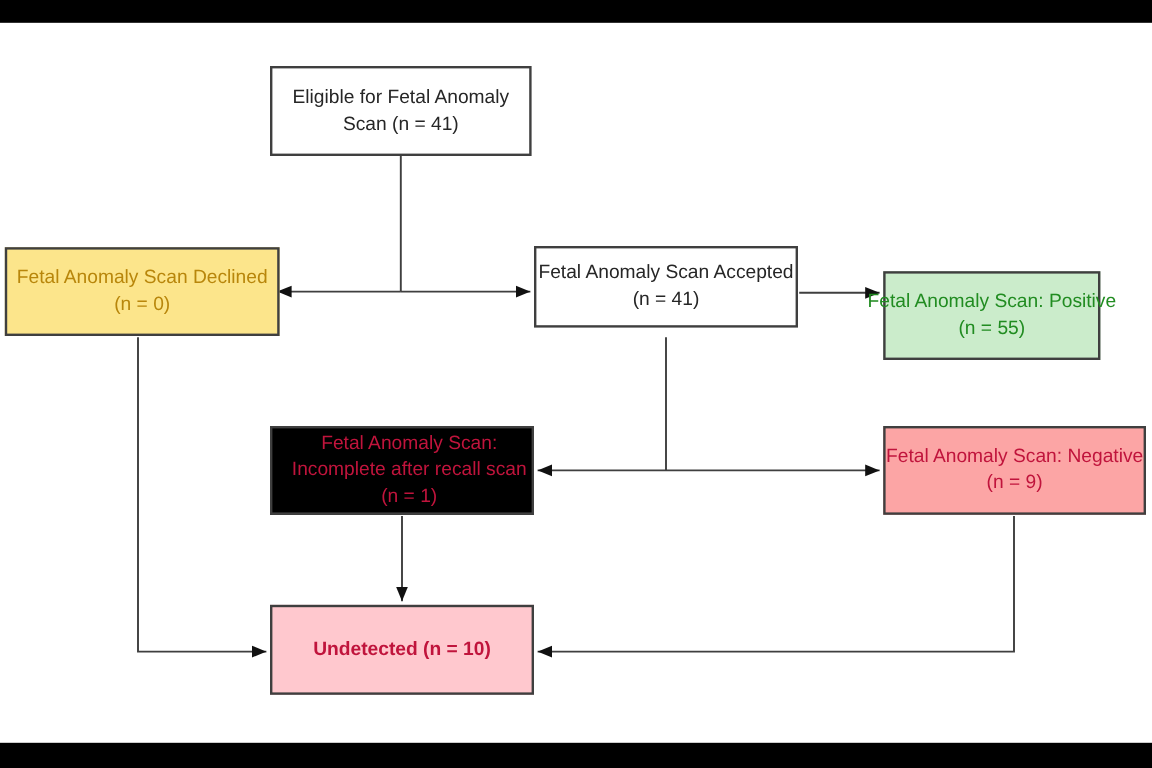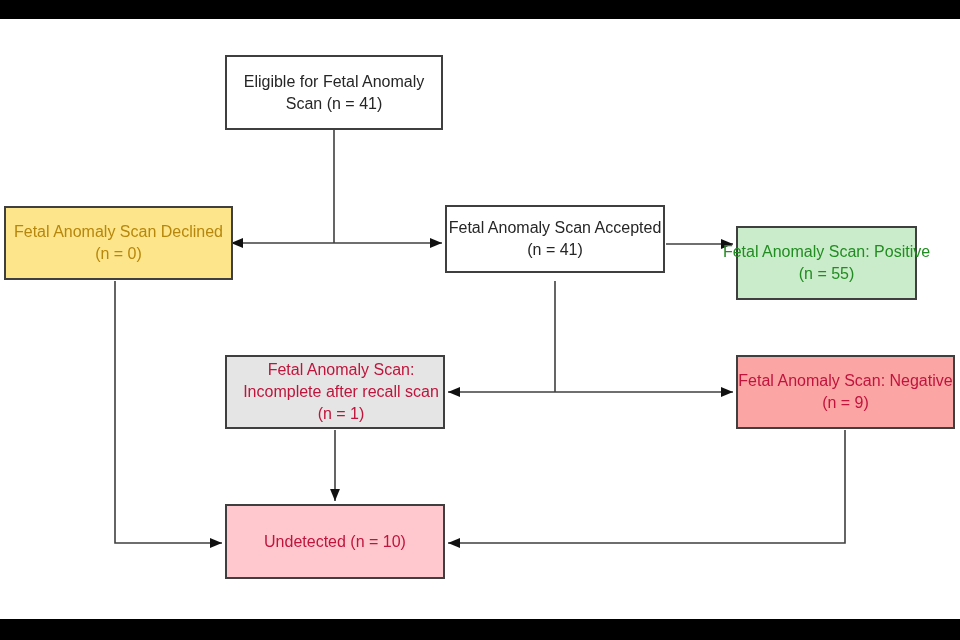--- a/index.html
+++ b/index.html
@@ -37,21 +37,21 @@
     color: #262626;
   }
   .node .line { display: block; white-space: nowrap; }
 
   #node-eligible   { left: 225px; top:  55px; width: 218px; height: 75px; }
   #node-declined   { left:   4px; top: 206px; width: 229px; height: 74px; }
   #node-accepted   { left: 445px; top: 205px; width: 220px; height: 68px; }
   #node-positive   { left: 736px; top: 206px; width: 181px; height: 74px; margin-top: 20px; }
   #node-incomplete { left: 225px; top: 355px; width: 220px; height: 74px; }
   #node-negative   { left: 736px; top: 355px; width: 219px; height: 74px; }
-  #node-undetected { left: 225px; top: 504px; width: 220px; height: 75px; }
+  #node-undetected { left: 225px; top: 504px; width: 220px; height: 75px; font-weight: bold; }
 </style>
 </head>
 <body>
 
 <div class="bar top"></div>
 <div class="bar bottom"></div>
 
 <svg class="connectors" width="960" height="640" viewBox="0 0 960 640">
   <defs>
     <marker id="arrow" viewBox="0 0 10 10" refX="10" refY="5" markerWidth="12" markerHeight="12" orient="auto" markerUnits="userSpaceOnUse">
@@ -83,21 +83,21 @@
 <div class="node" id="node-accepted" style="background: rgb(255, 255, 255); color: rgb(38, 38, 38); border-color: rgb(63, 63, 63);">
   <span class="line">Fetal Anomaly Scan Accepted</span>
   <span class="line">(n = 41)</span>
 </div>
 
 <div class="node" id="node-positive" style="background: rgb(203, 236, 203); color: rgb(33, 140, 33); border-color: rgb(63, 63, 63);">
   <span class="line">Fetal Anomaly Scan: Positive</span>
   <span class="line">(n = 55)</span>
 </div>
 
-<div class="node" id="node-incomplete" style="background: #e5e5e5; color: rgb(192, 20, 60); border-color: rgb(63, 63, 63); padding-left: 12px;">
+<div class="node" id="node-incomplete" style="background: #000000; color: rgb(192, 20, 60); border-color: rgb(63, 63, 63); padding-left: 12px;">
   <span class="line">Fetal Anomaly Scan:</span>
   <span class="line">Incomplete after recall scan</span>
   <span class="line">(n = 1)</span>
 </div>
 
 <div class="node" id="node-negative" style="background: #fca5a5; color: rgb(192, 20, 60); border-color: rgb(63, 63, 63);">
   <span class="line">Fetal Anomaly Scan: Negative</span>
   <span class="line">(n = 9)</span>
 </div>
 

